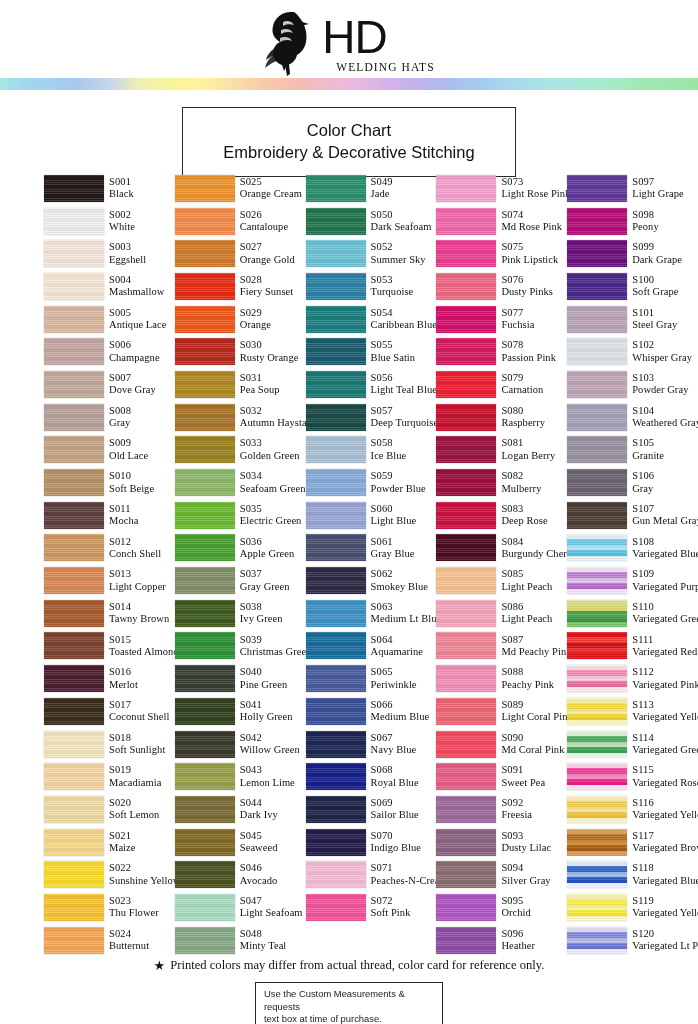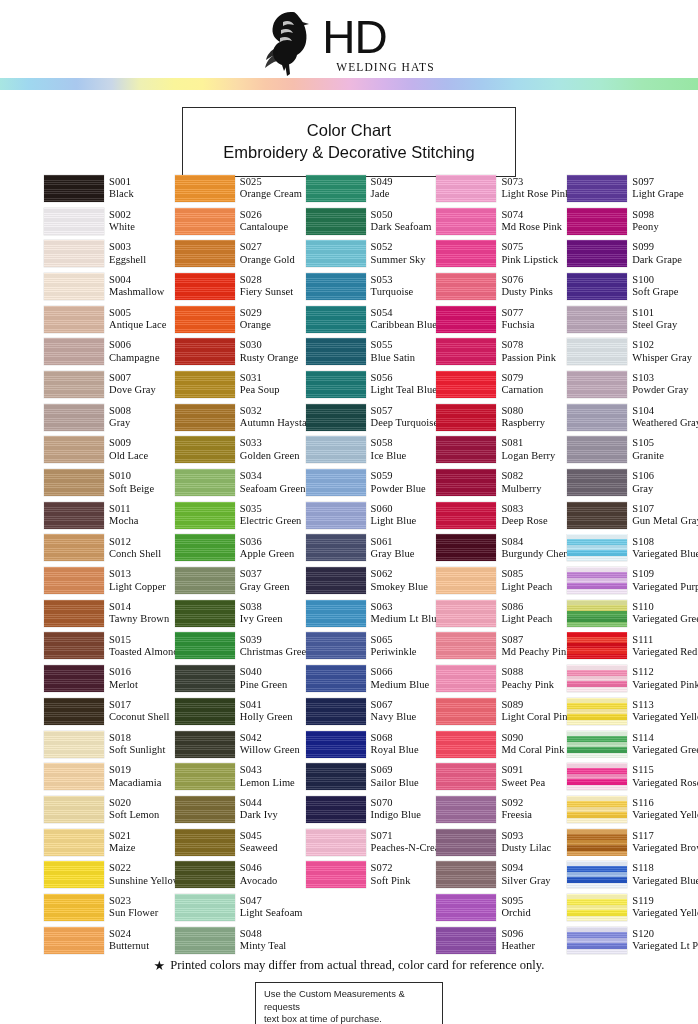--- a/index.html
+++ b/index.html
@@ -375,21 +375,21 @@
         <div class="swatch" style="background: rgb(250, 222, 42);"></div>
         <div class="entry-labels">
           <div class="entry-code">S022</div>
           <div class="entry-name">Sunshine Yellow</div>
         </div>
       </div>
       <div class="color-entry">
         <div class="swatch" style="background: rgb(249, 196, 54);"></div>
         <div class="entry-labels">
           <div class="entry-code">S023</div>
-          <div class="entry-name">Sun Flower</div>
+          <div class="entry-name">Thu Flower</div>
         </div>
       </div>
       <div class="color-entry">
         <div class="swatch" style="background: rgb(247, 169, 86);"></div>
         <div class="entry-labels">
           <div class="entry-code">S024</div>
           <div class="entry-name">Butternut</div>
         </div>
       </div>
     </div>
@@ -653,20 +653,27 @@
         <div class="entry-labels">
           <div class="entry-code">S062</div>
           <div class="entry-name">Smokey Blue</div>
         </div>
       </div>
       <div class="color-entry">
         <div class="swatch" style="background: rgb(62, 147, 197);"></div>
         <div class="entry-labels">
           <div class="entry-code">S063</div>
           <div class="entry-name">Medium Lt Blue</div>
+        </div>
+      </div>
+      <div class="color-entry">
+        <div class="swatch" style="background: rgb(26, 110, 158);"></div>
+        <div class="entry-labels">
+          <div class="entry-code">S064</div>
+          <div class="entry-name">Aquamarine</div>
         </div>
       </div>
       <div class="color-entry">
         <div class="swatch" style="background: rgb(74, 93, 158);"></div>
         <div class="entry-labels">
           <div class="entry-code">S065</div>
           <div class="entry-name">Periwinkle</div>
         </div>
       </div>
       <div class="color-entry">

